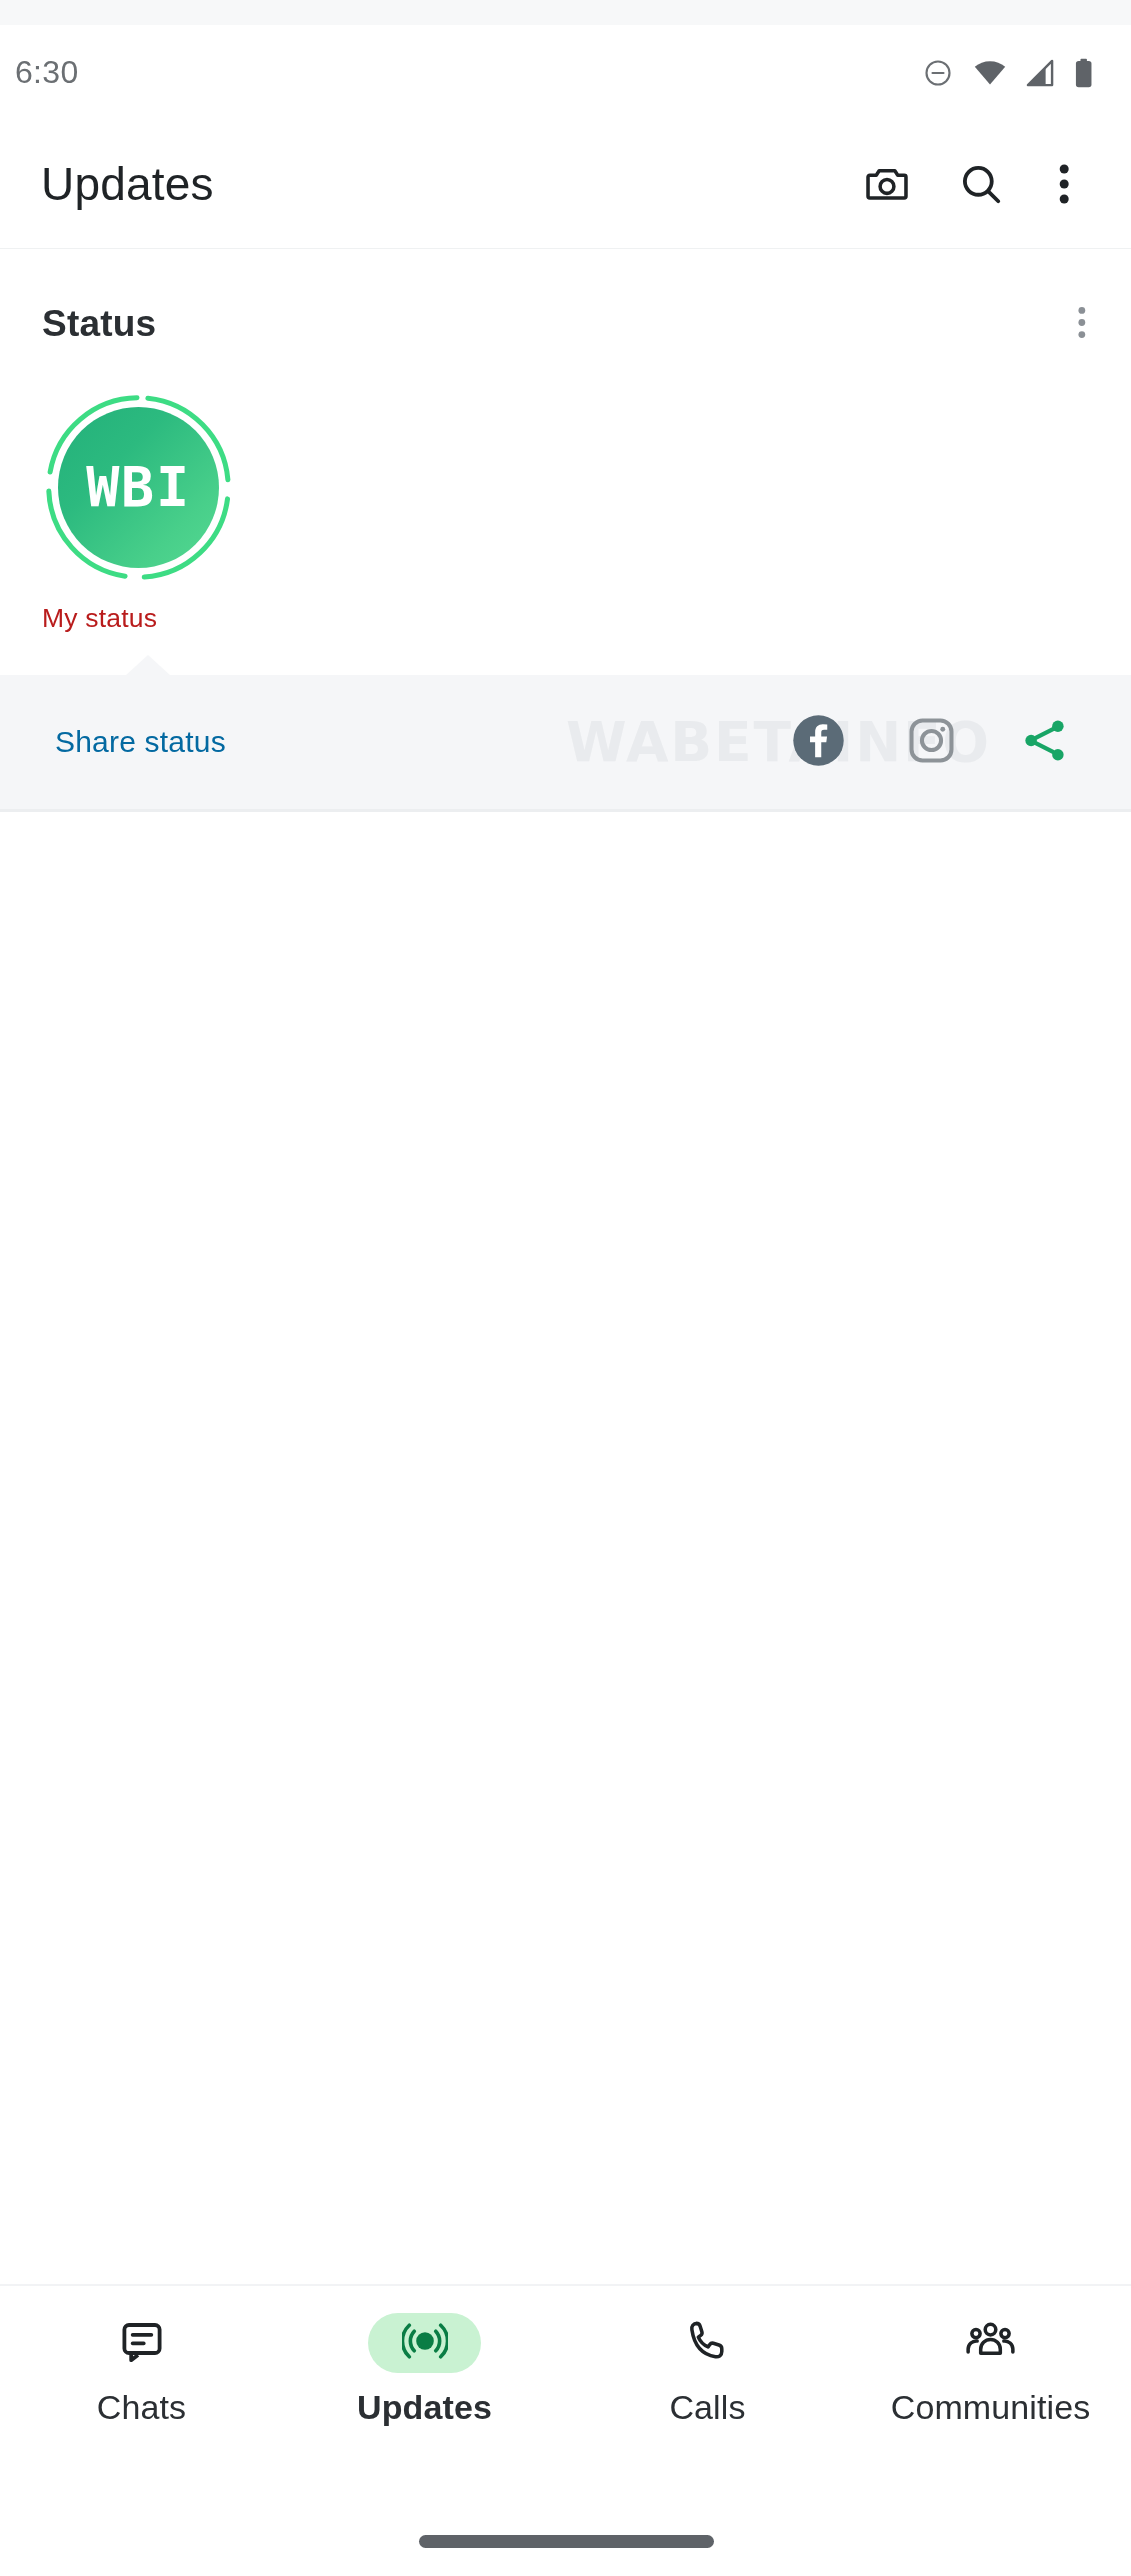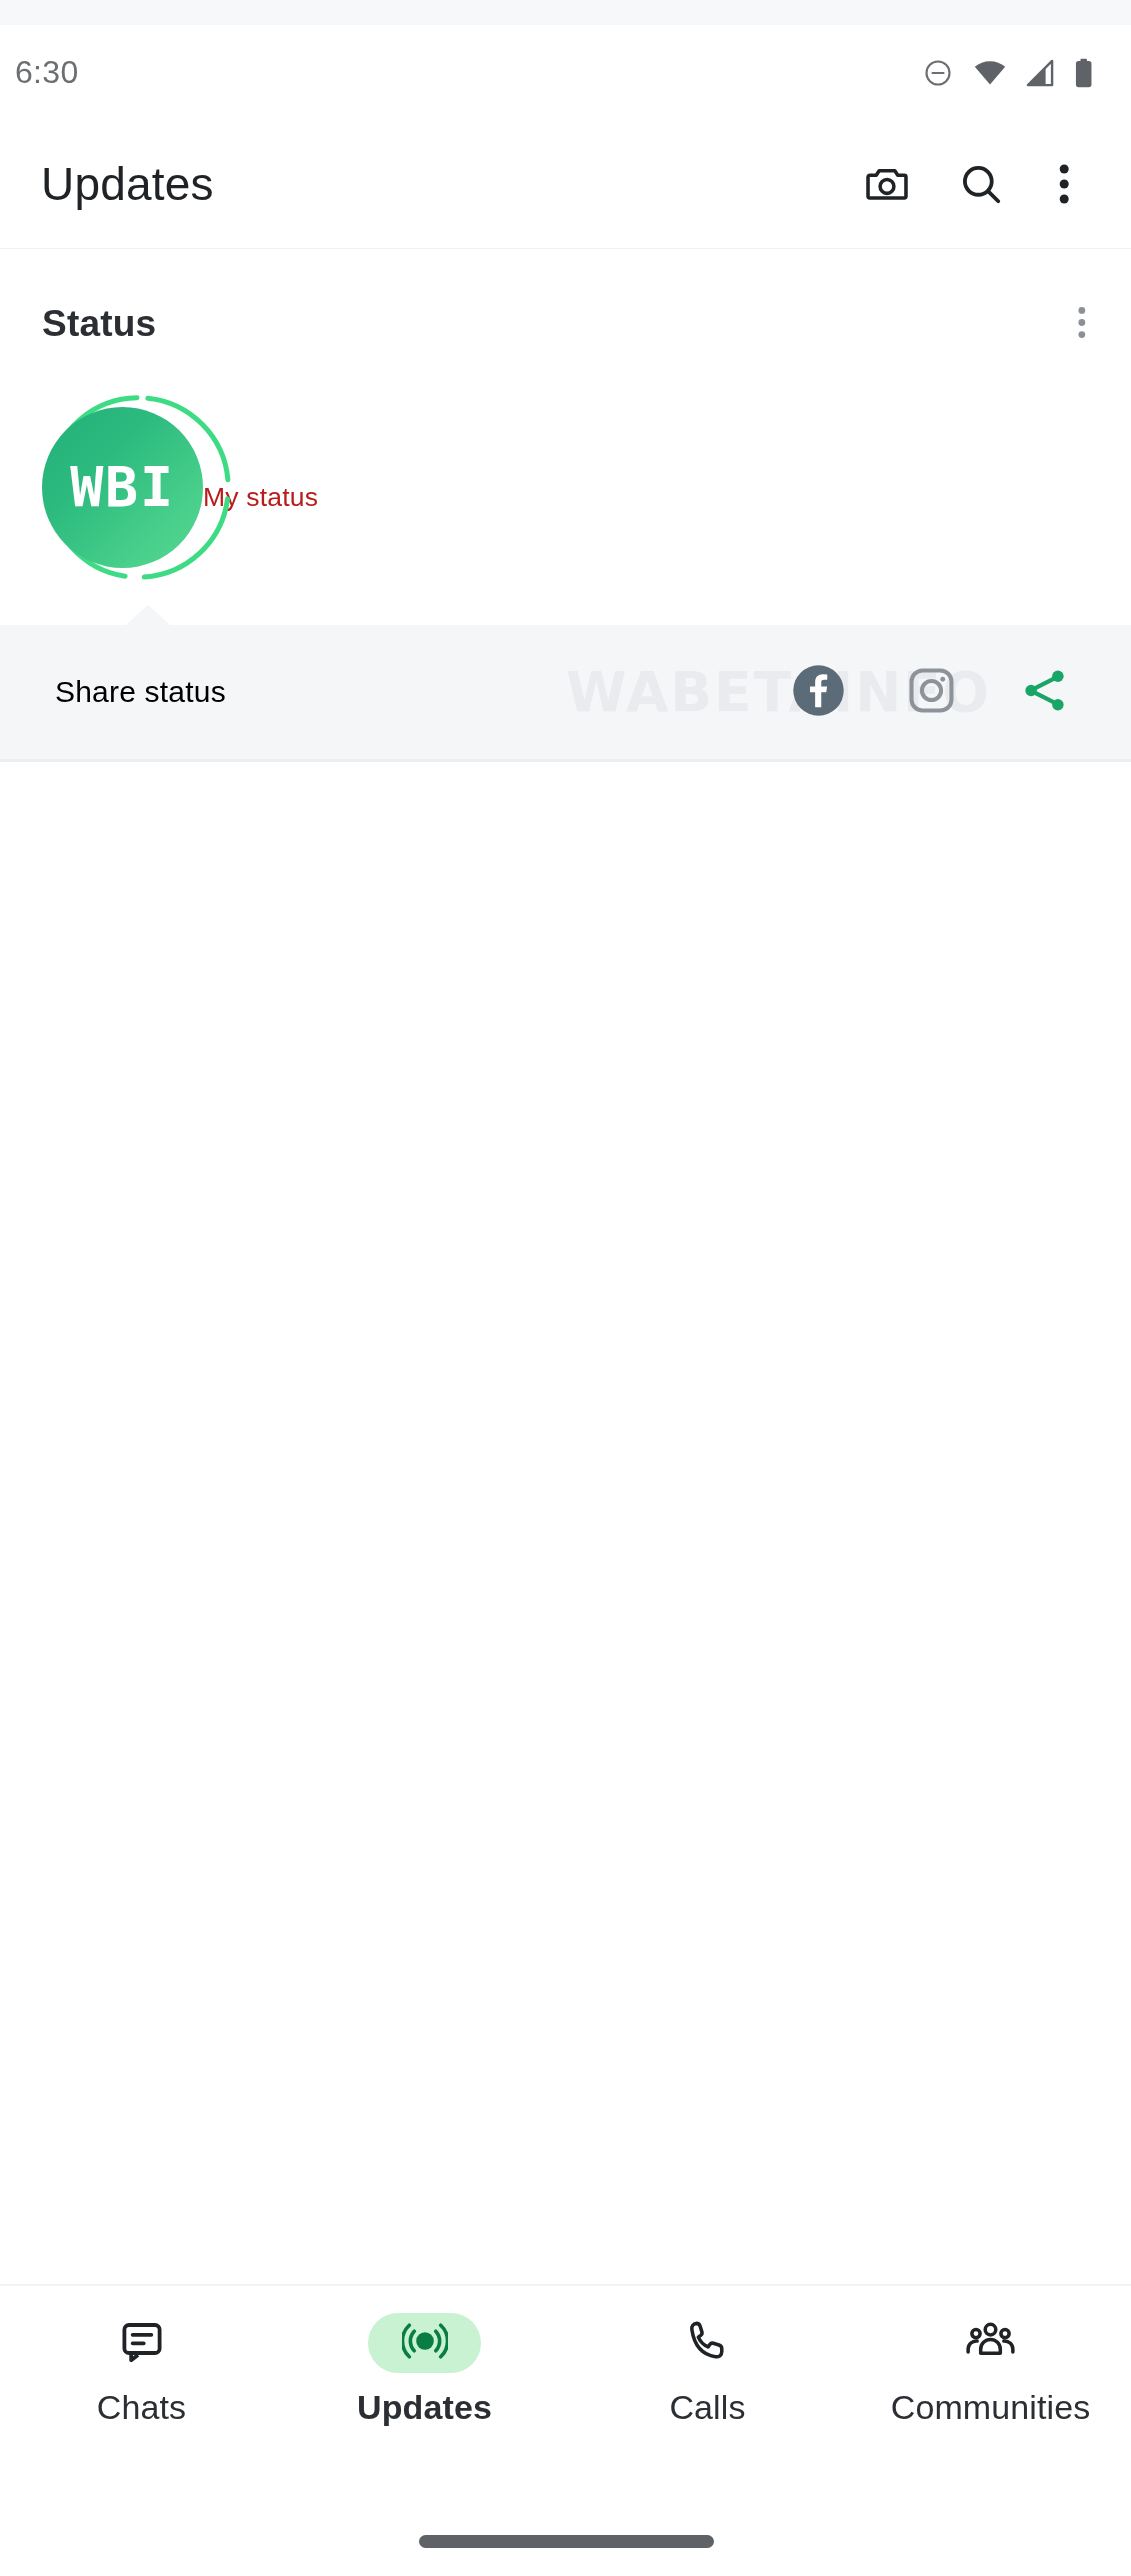--- a/index.html
+++ b/index.html
@@ -117,22 +117,22 @@
   }
 
   
   .status-row {
     display: flex;
     padding: 39px 0 0 42px;
   }
   .status-tile {
     width: 203px;
     display: flex;
-    flex-direction: row;
-    align-items: center;
+    flex-direction: column;
+    align-items: flex-start;
     cursor: pointer;
   }
   .avatar-wrap {
     position: relative;
     width: 193px;
     height: 193px;
     display: flex;
     align-items: center;
     justify-content: center;
   }
@@ -190,21 +190,21 @@
     background: #f5f6f8;
     display: flex;
     align-items: center;
     justify-content: space-between;
     padding: 0 53px 0 55px;
     position: relative;
     overflow: hidden;
   }
   .share-label {
     font-size: 30px;
-    color: #000000;
+    color: #0369a1;
     letter-spacing: 0.2px;
     position: relative;
     z-index: 2;
   }
   .share-icons {
     display: flex;
     align-items: center;
     gap: 44px;
     position: relative;
     z-index: 2;

